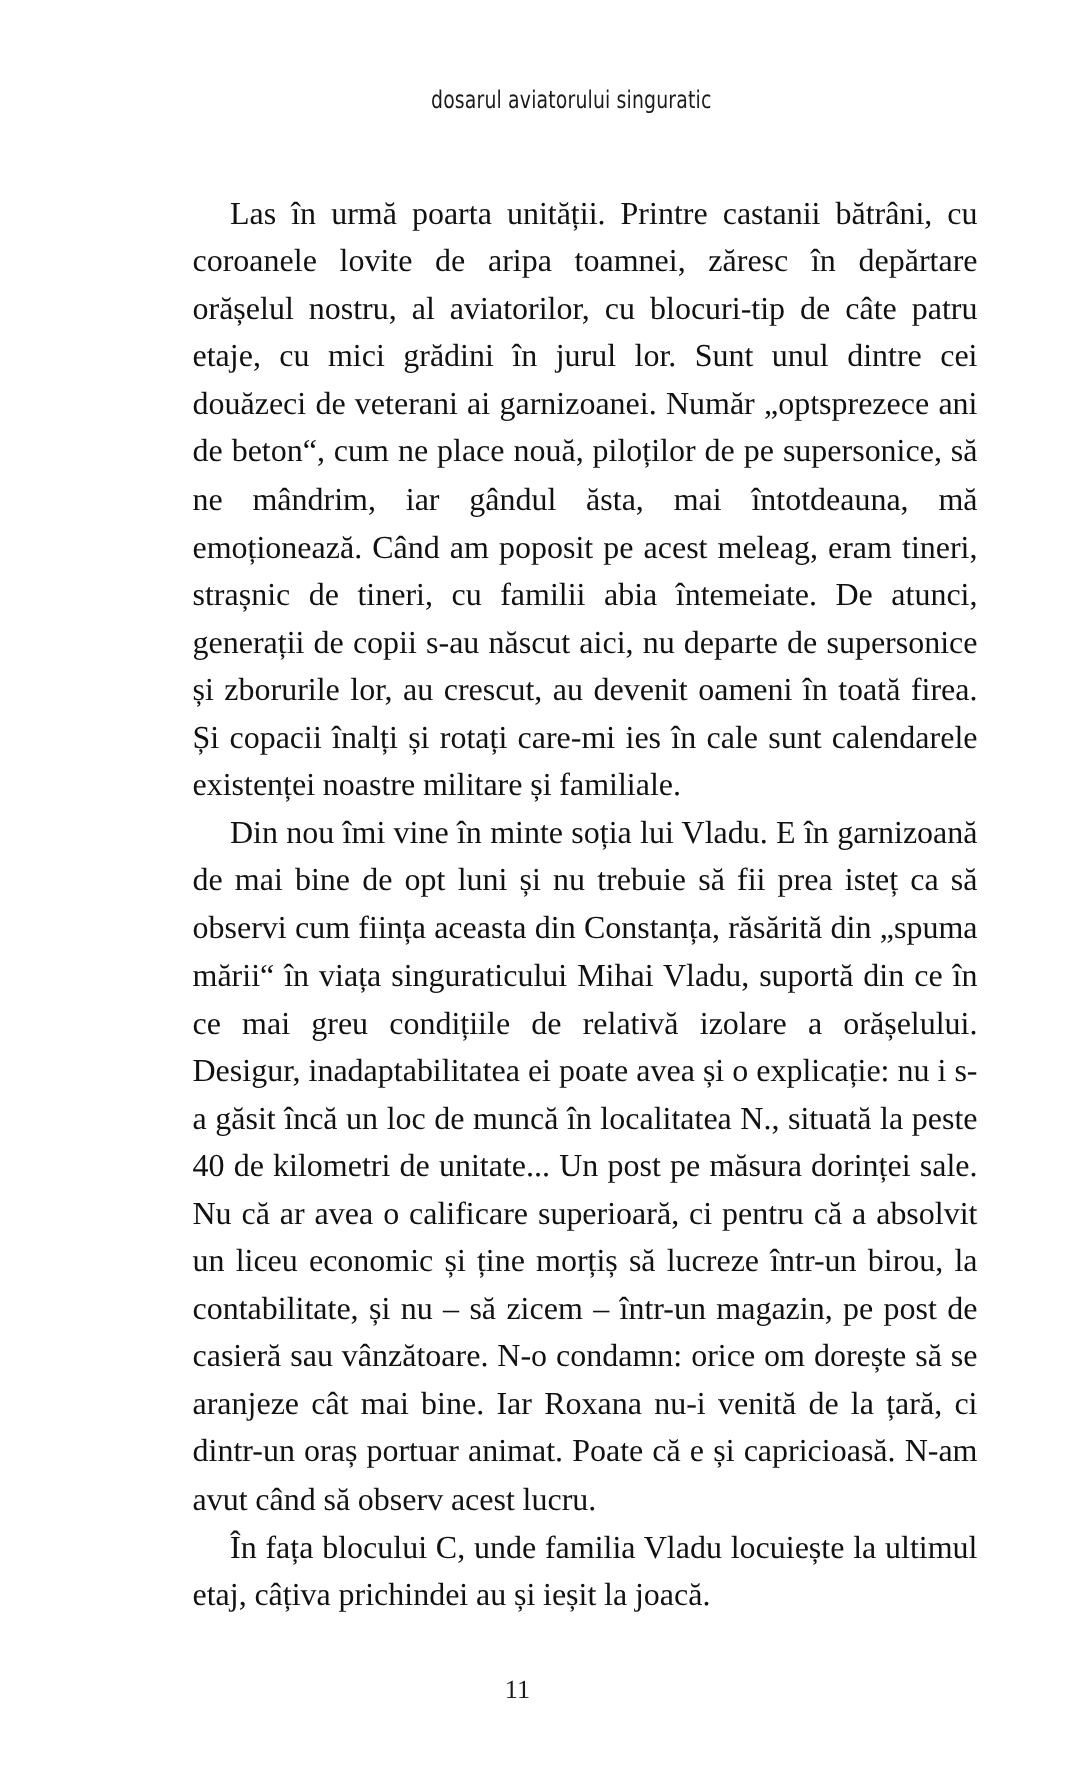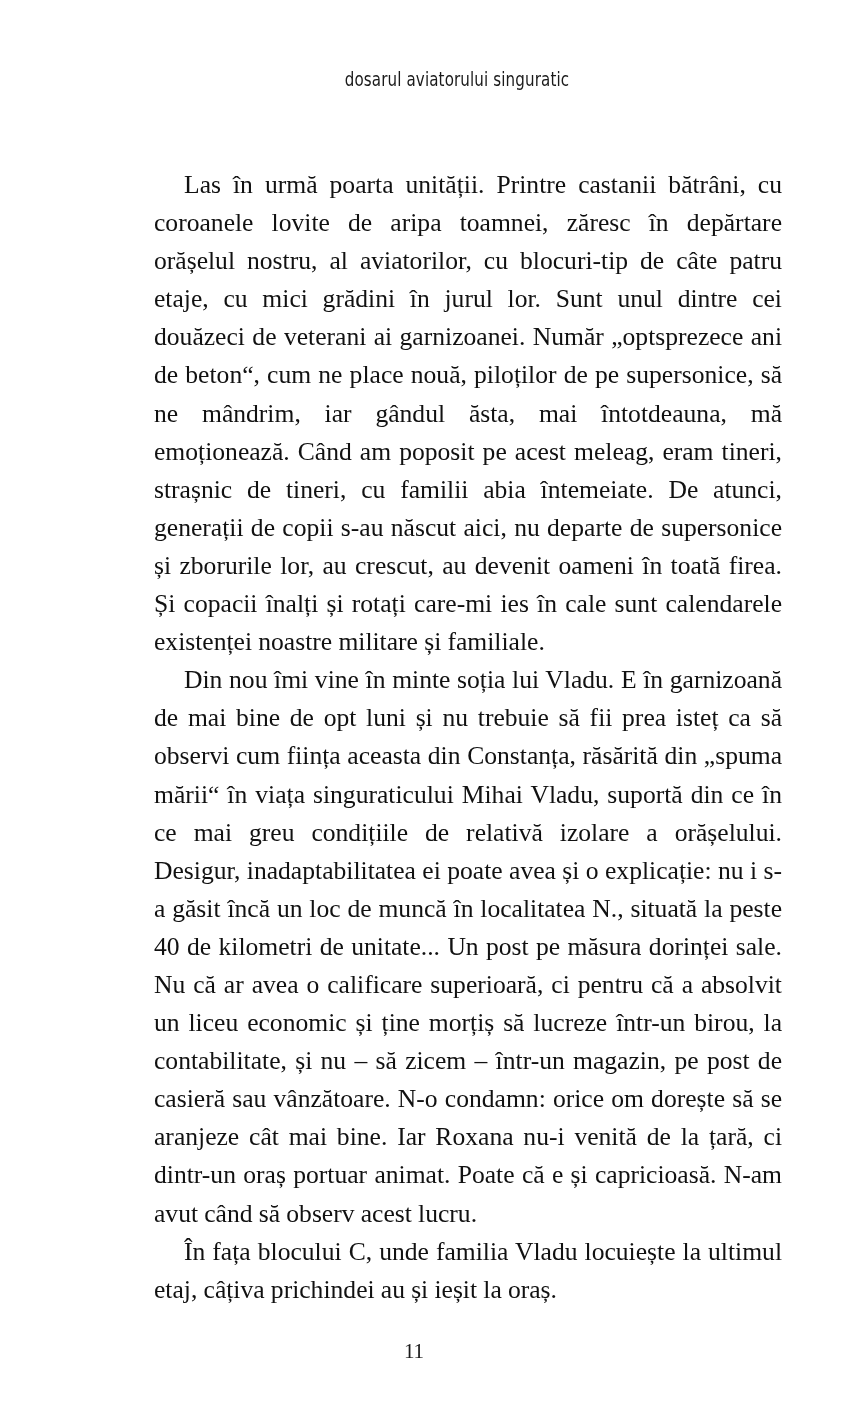--- a/index.html
+++ b/index.html
@@ -38,21 +38,21 @@
     line-height: 1;
     transform: scaleX(0.86);
     transform-origin: center top;
     white-space: nowrap;
   }
 
   
   .text-block {
     position: absolute;
     left: 130px;
-    top: 166px;
+    top: 152px;
     width: 628px;
     font-family: Liberation Serif, serif;
   }
 
   .para {
     margin: 0;
     text-align: justify;
     text-align-last: left;
     text-justify: inter-word;
     font-size: 25.6px;
@@ -84,18 +84,18 @@
 </head>
 <body>
 
 <div class="page">
 
   <div class="running-header">dosarul aviatorului singuratic</div>
 
   <div class="text-block">
     <p class="para">Las în urmă poarta unității. Printre castanii bătrâni, cu coroanele lovite de aripa toamnei, zăresc în depărtare orășelul nostru, al aviatorilor, cu blocuri-tip de câte pa­tru etaje, cu mici grădini în jurul lor. Sunt unul dintre cei douăzeci de veterani ai garnizoanei. Număr „optsprezece ani de beton“, cum ne place nouă, piloților de pe super­sonice, să ne mândrim, iar gândul ăsta, mai întotdeauna, mă emoționează. Când am poposit pe acest meleag, eram tineri, strașnic de tineri, cu familii abia întemeiate. De atunci, generații de copii s-au născut aici, nu departe de supersonice și zborurile lor, au crescut, au devenit oameni în toată firea. Și copacii înalți și rotați care-mi ies în cale sunt calendarele existenței noastre militare și familiale.</p>
     <p class="para">Din nou îmi vine în minte soția lui Vladu. E în gar­nizoană de mai bine de opt luni și nu trebuie să fii prea isteț ca să observi cum ființa aceasta din Constanța, răsărită din „spuma mării“ în viața singuraticului Mihai Vladu, suportă din ce în ce mai greu condițiile de relativă izolare a orășelului. Desigur, inadaptabili­tatea ei poate avea și o explicație: nu i s-a găsit încă un loc de muncă în localitatea N., situată la peste 40 de kilometri de unitate... Un post pe măsura dorinței sale. Nu că ar avea o calificare superioară, ci pentru că a absolvit un liceu economic și ține morțiș să lucre­ze într-un birou, la contabilitate, și nu – să zicem – într-un magazin, pe post de casieră sau vânzătoare. N-o condamn: orice om dorește să se aranjeze cât mai bine. Iar Roxana nu-i venită de la țară, ci dintr-un oraș portuar animat. Poate că e și capricioasă. N-am avut când să observ acest lucru.</p>
-    <p class="para">În fața blocului C, unde familia Vladu locuiește la ultimul etaj, câțiva prichindei au și ieșit la oraș.</p>
+    <p class="para">În fața blocului C, unde familia Vladu locuiește la ultimul etaj, câțiva prichindei au și ieșit la joacă.</p>
   </div>
 
   <div class="folio">11</div>
 
 </div>
 
 </body></html>

